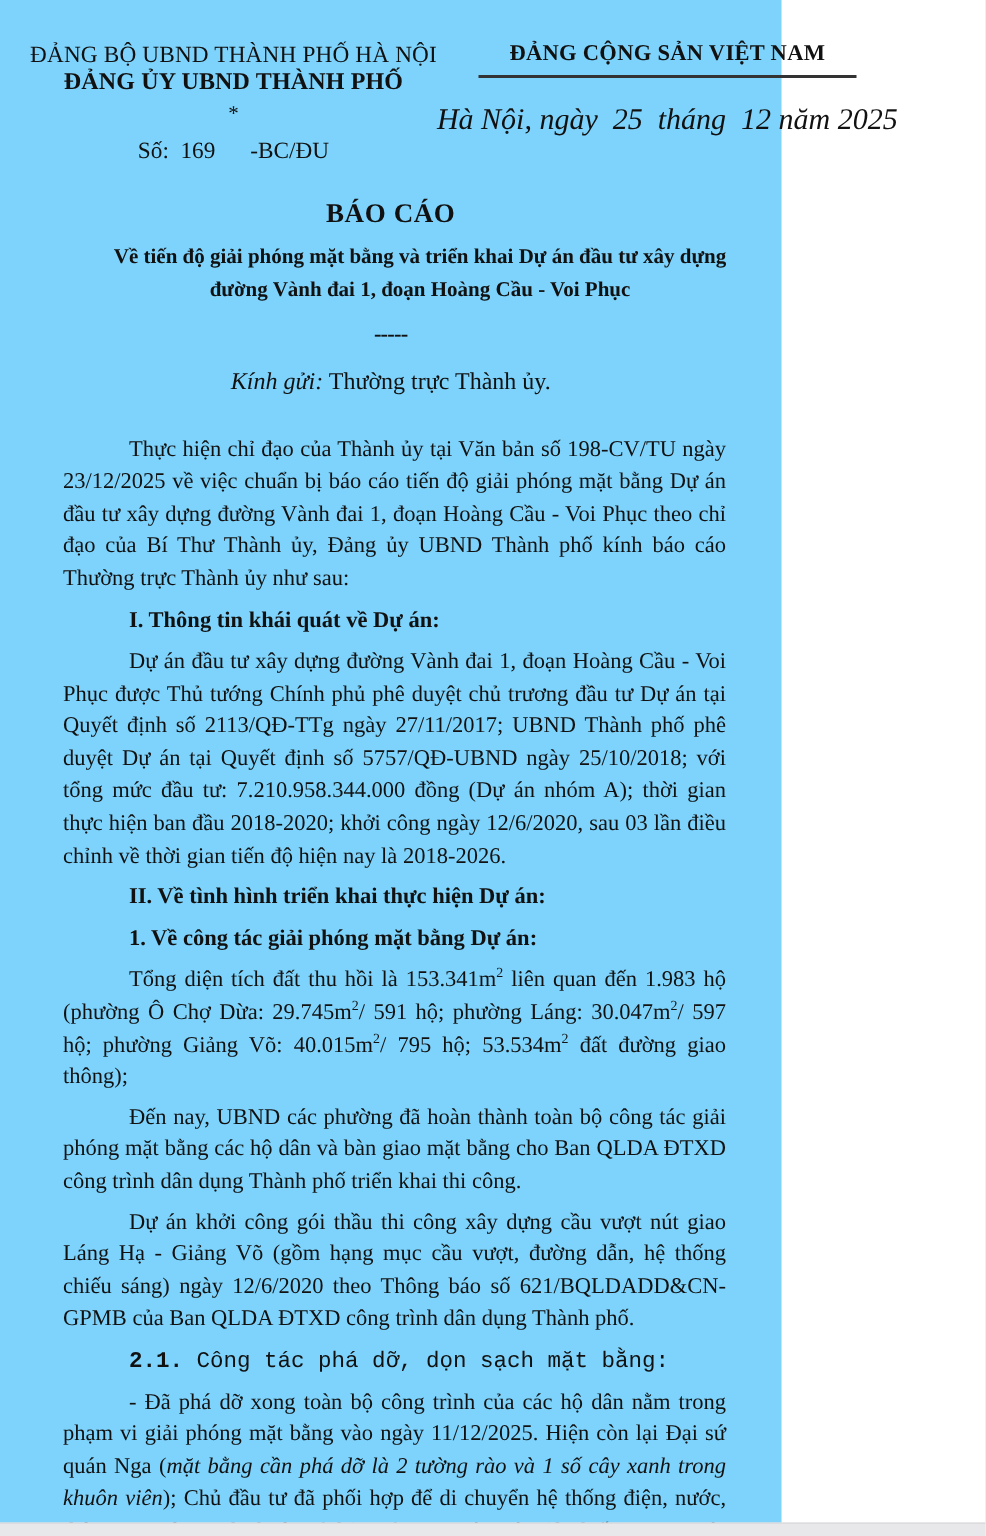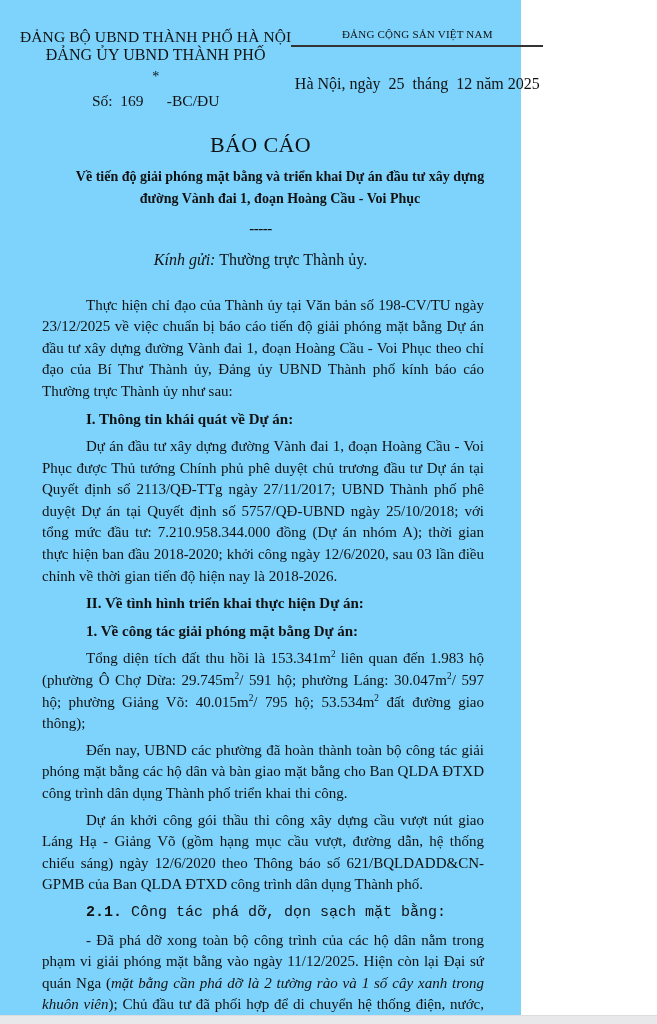--- a/index.html
+++ b/index.html
@@ -40,61 +40,62 @@
     text-align: center;
   }
   .org-line1 {
     font-size: 15.5px;
     line-height: 1.18;
     letter-spacing: .1px;
     white-space: nowrap;
   }
   .org-line2 {
     font-size: 16px;
-    font-weight: normal;
+    font-weight: bold;
     line-height: 1.18;
     letter-spacing: .1px;
     white-space: nowrap;
   }
   .asterisk {
     font-size: 14px;
     line-height: 1.5;
     margin-top: 1px;
   }
   .doc-number {
     font-size: 15.5px;
     margin-top: 5px;
     white-space: pre;
   }
   .national-title {
-    font-size: 11px;
-    font-weight: normal;
+    font-size: 15px;
+    font-weight: bold;
     letter-spacing: .2px;
     white-space: nowrap;
   }
   .national-rule {
     width: 252px;
     height: 1.6px;
     background: #333;
     margin: 5px auto 0 auto;
   }
   .place-date {
-    font-size: 16px;
-    margin-top: 28px;
+    font-size: 20px;
+    font-style: italic;
+    margin-top: 17px;
     white-space: pre;
   }
 
   
   .title-block {
     text-align: center;
     margin-top: 22px;
   }
   .doc-type {
-    font-size: 22px;
-    font-weight: normal;
+    font-size: 18px;
+    font-weight: bold;
     letter-spacing: .4px;
   }
   .doc-subject {
     font-size: 14px;
     font-weight: bold;
     line-height: 1.55;
     margin: 8px auto 0 auto;
     width: 560px;
   }
   .title-dashes {

